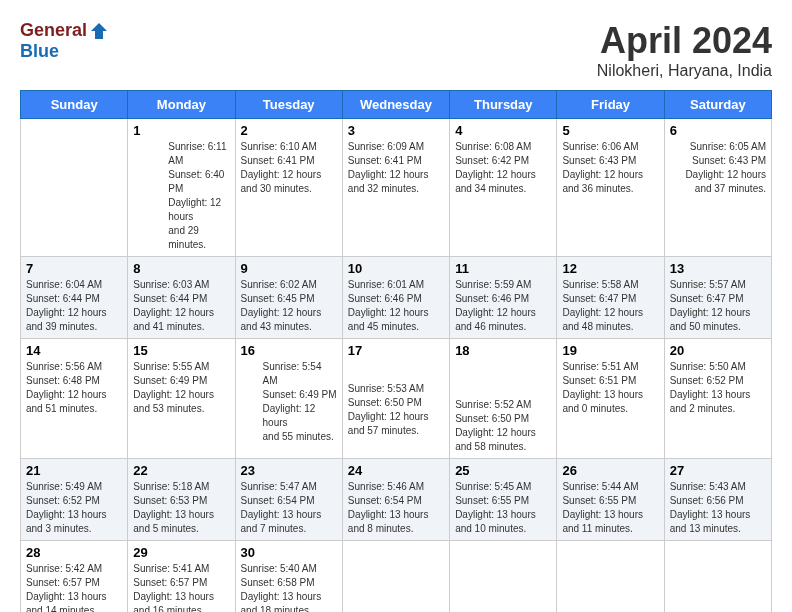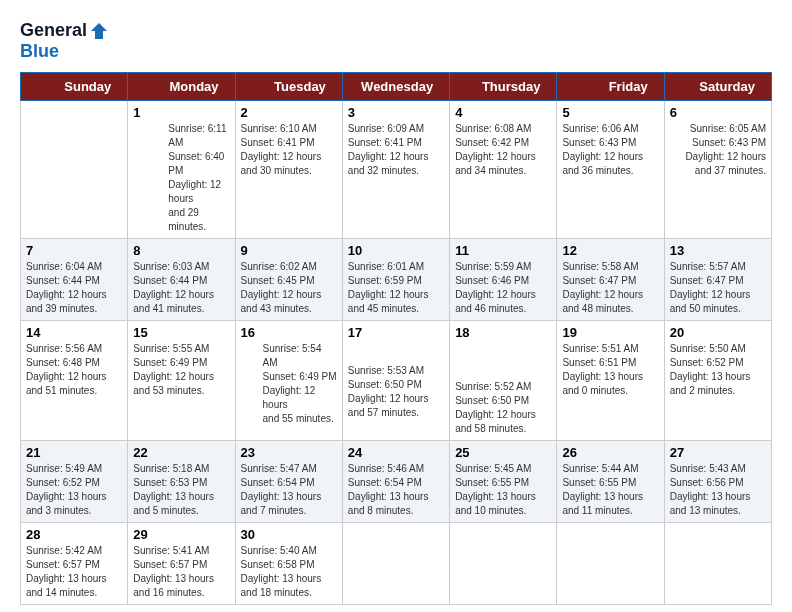--- a/index.html
+++ b/index.html
@@ -21,21 +21,21 @@
       flex-direction: column;
       align-items: flex-start;
     }
     .logo-text {
       display: flex;
       align-items: center;
     }
     .logo-general {
       font-size: 18px;
       font-weight: bold;
-      color: #0f172a;
+      color: #7f1d1d;
     }
     .logo-blue {
       font-size: 18px;
       font-weight: bold;
       color: #1a6bb5;
     }
     .logo-icon {
       width: 20px;
       height: 20px;
       margin-left: 2px;
@@ -51,24 +51,24 @@
     .location {
       font-size: 16px;
       color: #333;
     }
     table {
       width: 100%;
       border-collapse: collapse;
       font-size: 11px;
     }
     thead tr th {
-      background-color: #7f1d1d;
+      background-color: #3b82f6;
       color: #fff;
-      padding: 6px 16px;
-      text-align: right;
+      padding: 6px 4px;
+      text-align: center;
       font-size: 13px;
       font-weight: bold;
       border: 1px solid #1a6bb5;
     }
     tbody tr td {
       border: 1px solid #ccc;
       vertical-align: top;
       padding: 4px 5px;
       width: calc(100% / 7);
       height: 80px;
@@ -100,20 +100,24 @@
 <div class="header">
   <div class="logo">
     <div class="logo-text">
       <span class="logo-general">General</span>
       <svg class="logo-icon" viewBox="0 0 20 20">
         <polygon points="10,2 18,10 14,10 14,18 6,18 6,10 2,10" fill="#1a6bb5"></polygon>
       </svg>
     </div>
     <span class="logo-blue">Blue</span>
   </div>
+  <div class="title-block">
+    <div class="month-title">April 2024</div>
+    <div class="location">Nilokheri, Haryana, India</div>
+  </div>
 </div>
 
 <table>
   <thead>
     <tr>
     <th>Sunday</th>
         <th>Monday</th>
         <th>Tuesday</th>
         <th>Wednesday</th>
         <th>Thursday</th>
@@ -185,21 +189,21 @@
         <td>
           <span class="day-num">9</span>
           <div class="day-info" style="white-space: pre-line;">Sunrise: 6:02 AM
 Sunset: 6:45 PM
 Daylight: 12 hours
 and 43 minutes.</div>
         </td>
         <td>
           <span class="day-num">10</span>
           <div class="day-info" style="white-space: pre-line;">Sunrise: 6:01 AM
-Sunset: 6:59 PM
+Sunset: 6:46 PM
 Daylight: 12 hours
 and 45 minutes.</div>
         </td>
         <td>
           <span class="day-num">11</span>
           <div class="day-info" style="white-space: pre-line;">Sunrise: 5:59 AM
 Sunset: 6:46 PM
 Daylight: 12 hours
 and 46 minutes.</div>
         </td>

